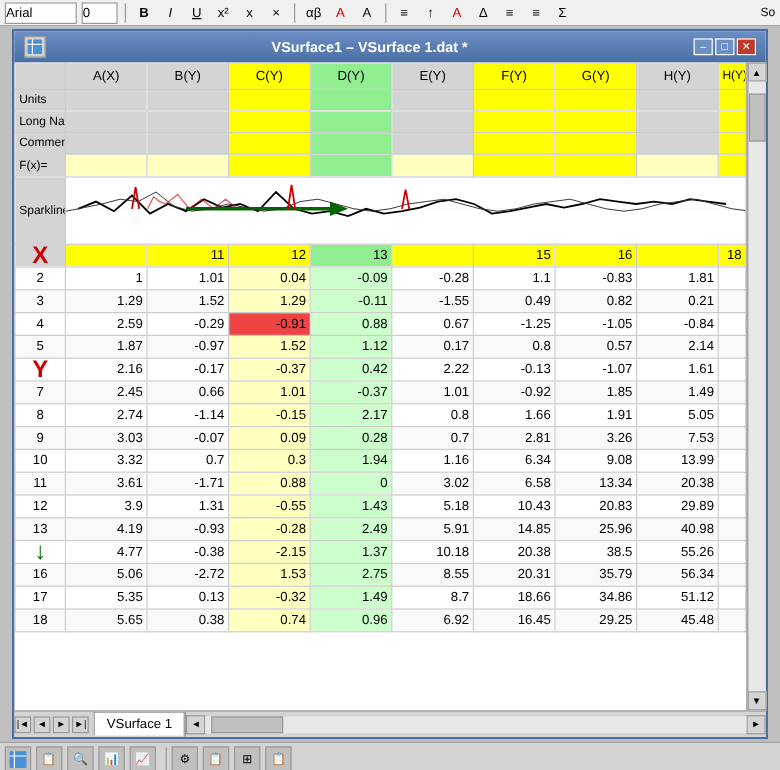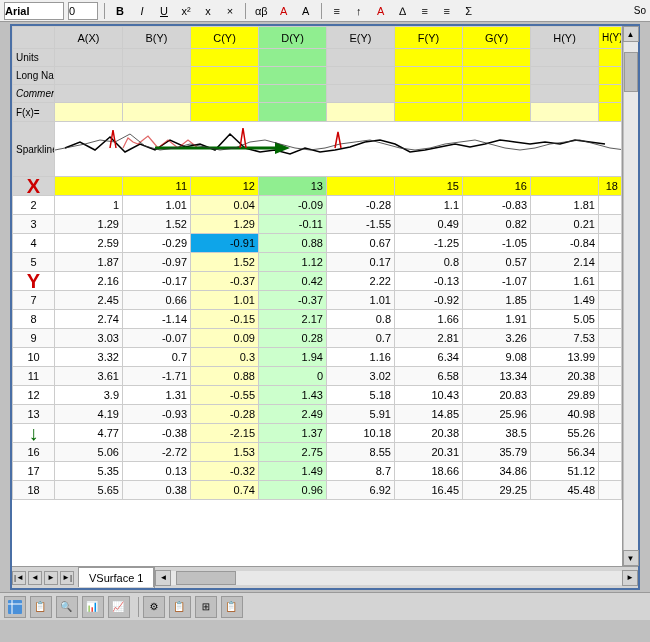--- a/index.html
+++ b/index.html
@@ -1,20 +1,20 @@
 <!DOCTYPE html>
 <html><head>
   <meta charset="utf-8">
   <style>
     * { margin: 0; padding: 0; box-sizing: border-box; }
     body { font-family: Arial, sans-serif; font-size: 11px; background: #c0c0c0; width: 650px; height: 642px; overflow: hidden; }
     
     
     .toolbar { height: 22px; background: #f0f0f0; border-bottom: 1px solid #999; display: flex; align-items: center; padding: 0 4px; gap: 4px; }
-    .toolbar-font { width: 60px; height: 18px; font-size: 11px; border: 1px solid #999; font-weight: bold; }
+    .toolbar-font { width: 60px; height: 18px; font-size: 11px; border: 1px solid #999; }
     .toolbar-size { width: 30px; height: 18px; font-size: 11px; border: 1px solid #999; }
     .toolbar-btn { height: 18px; min-width: 18px; padding: 0 2px; font-size: 11px; border: 1px solid transparent; background: transparent; cursor: pointer; display: flex; align-items: center; justify-content: center; }
     .toolbar-separator { width: 1px; height: 16px; background: #999; margin: 0 2px; }
     .bold { font-weight: bold; }
     .italic { font-style: italic; }
     .underline { text-decoration: underline; }
     
     
     .window { width: 630px; margin: 2px auto; border: 2px solid #4a6fa5; background: #fff; }
     .title-bar { background: linear-gradient(to bottom, #6b8fc4, #4a6fa5); color: white; padding: 4px 8px; display: flex; align-items: center; justify-content: space-between; height: 26px; }
@@ -85,20 +85,37 @@
   <button class="toolbar-btn">∆</button>
   <button class="toolbar-btn">≡</button>
   <button class="toolbar-btn">≡</button>
   <button class="toolbar-btn">Σ</button>
   <span style="flex:1"></span>
   <span style="font-size:10px;">So</span>
 </div>
 
 <div class="window">
 
+  <div class="title-bar">
+    <div style="display:flex;align-items:center;gap:4px;">
+      <div style="width:18px;height:18px;background:#d4d4d4;border:1px solid #999;display:flex;align-items:center;justify-content:center;">
+        <svg width="14" height="14" viewBox="0 0 14 14">
+            <rect x="1" y="1" width="12" height="12" fill="#4a90d9" rx="1"></rect>
+            <line x1="1" y1="5" x2="13" y2="5" stroke="white" stroke-width="1"></line>
+            <line x1="5" y1="1" x2="5" y2="13" stroke="white" stroke-width="1"></line>
+          </svg>
+      </div>
+    </div>
+    <div class="title-text">VSurface1 – VSurface 1.dat *</div>
+    <div class="window-controls">
+      <div class="win-btn">–</div>
+      <div class="win-btn">□</div>
+      <div class="win-btn close">✕</div>
+    </div>
+  </div>
 
   <div style="display:flex;height:540px;">
 
     <div style="flex:1;overflow:hidden;display:flex;flex-direction:column;">
       <div style="flex:1;overflow:hidden;">
         <table>
           <colgroup>
             <col style="width:42px;">
             <col style="width:68px;">
             <col style="width:68px;">
@@ -145,21 +162,21 @@
               <td class="highlight-yellow"></td>
               <td class="highlight-green"></td>
               <td></td>
               <td class="highlight-yellow"></td>
               <td class="highlight-yellow"></td>
               <td></td>
               <td class="highlight-yellow"></td>
             </tr>
 
             <tr class="label-row">
-              <td class="row-header" style="text-align:right;font-size:10px;font-style:italic;">Commen</td>
+              <td class="row-header" style="text-align:right;font-size:10px;">Commen</td>
               <td></td>
               <td></td>
               <td class="highlight-yellow"></td>
               <td class="highlight-green"></td>
               <td></td>
               <td class="highlight-yellow"></td>
               <td class="highlight-yellow"></td>
               <td></td>
               <td class="highlight-yellow"></td>
             </tr>
@@ -238,21 +255,21 @@
               <td>-1.55</td>
               <td>0.49</td>
               <td>0.82</td>
               <td>0.21</td>
               <td></td>
             </tr>
             <tr class="data-row">
               <td class="row-header">4</td>
               <td>2.59</td>
               <td>-0.29</td>
-              <td style="background:#0ea5e9;text-align:right;">-0.91</td>
+              <td style="background:#ef4444;text-align:right;">-0.91</td>
               <td style="background:#ccffcc;">0.88</td>
               <td>0.67</td>
               <td>-1.25</td>
               <td>-1.05</td>
               <td>-0.84</td>
               <td></td>
             </tr>
             <tr class="data-row">
               <td class="row-header">5</td>
               <td>1.87</td>

